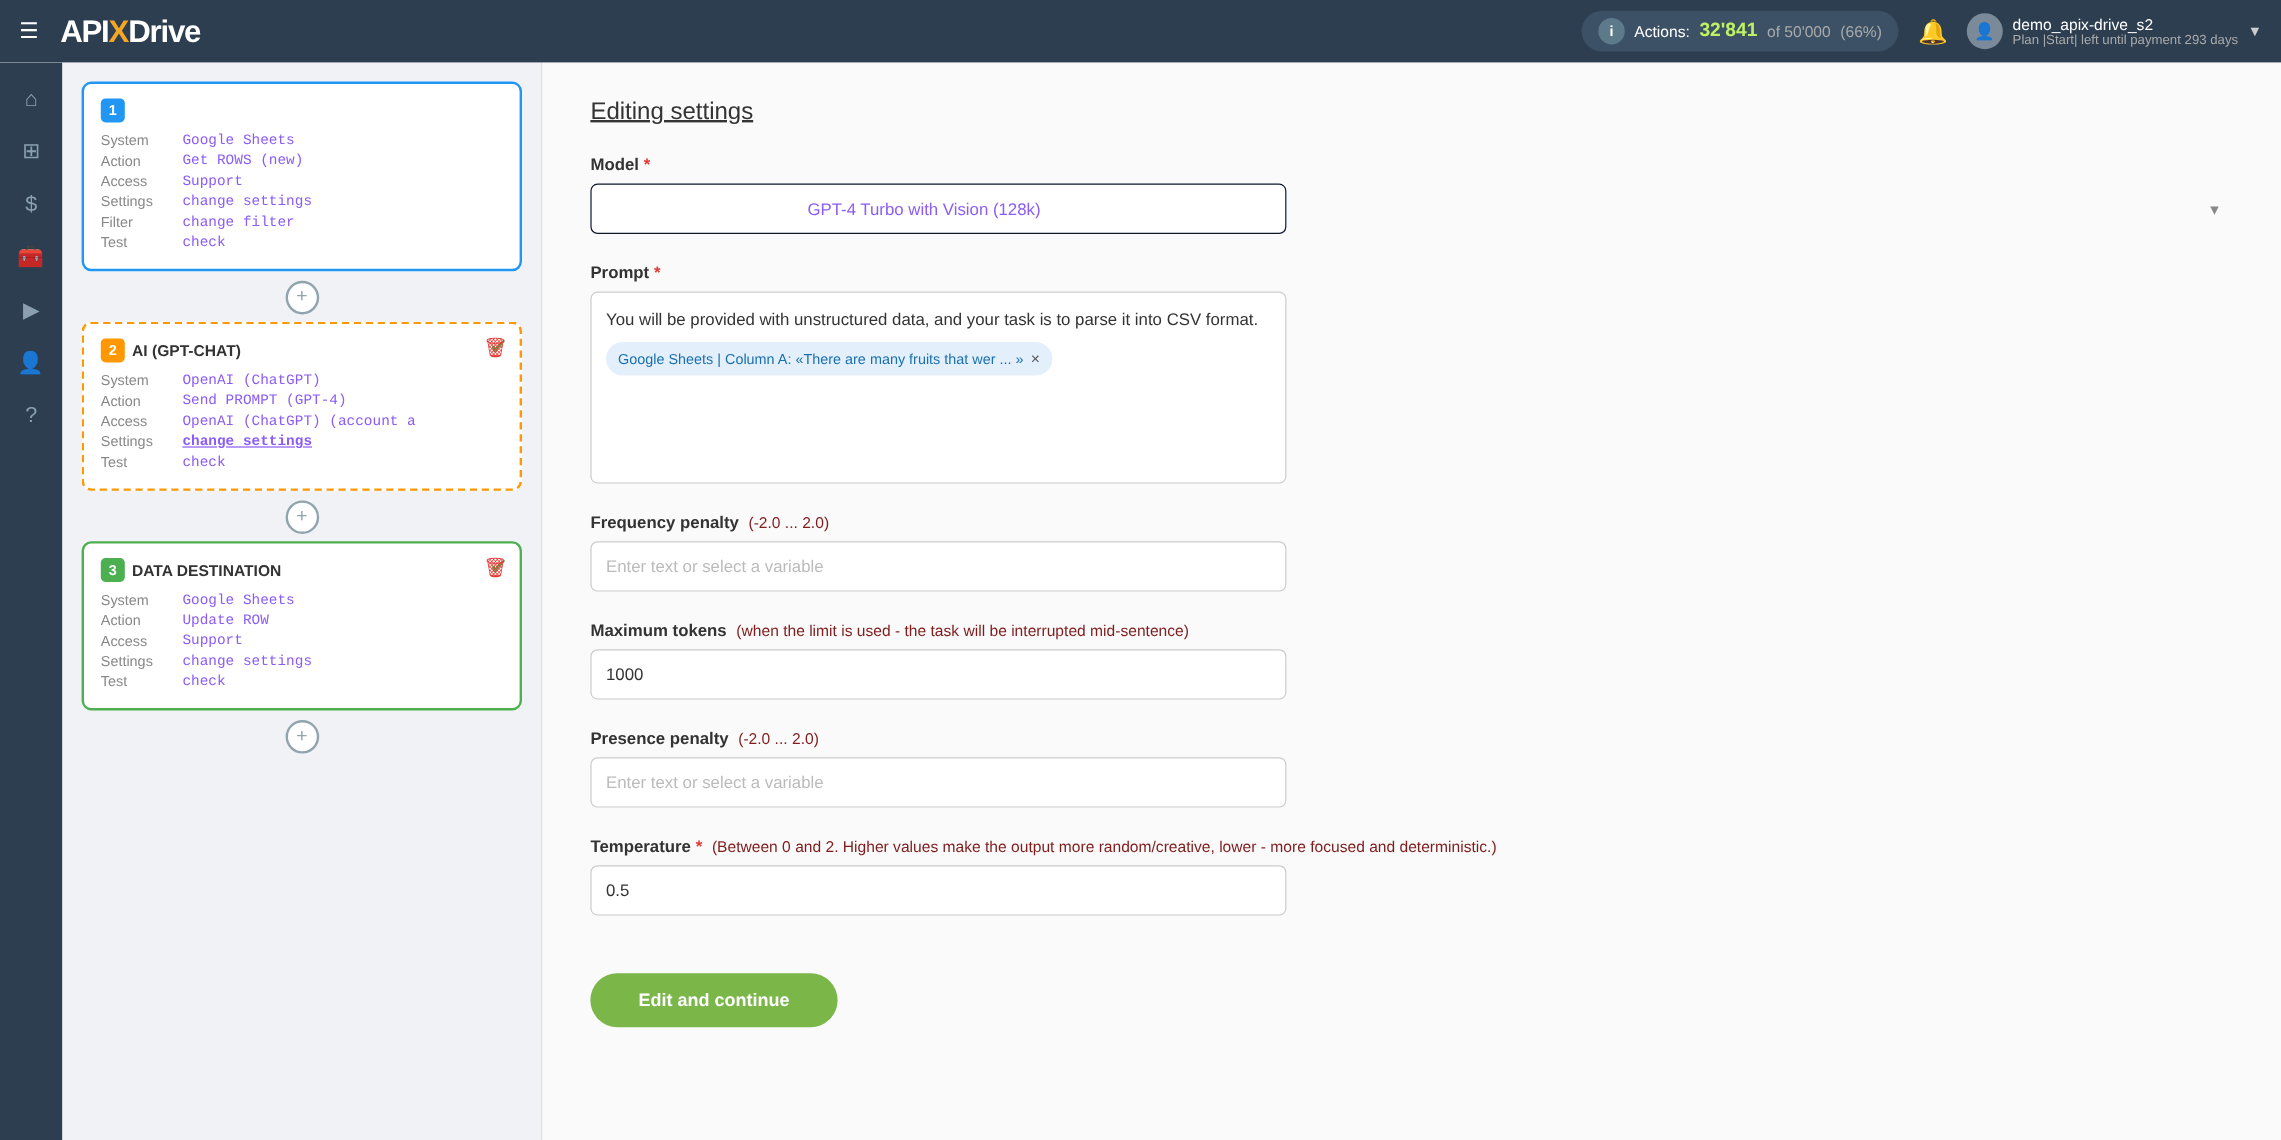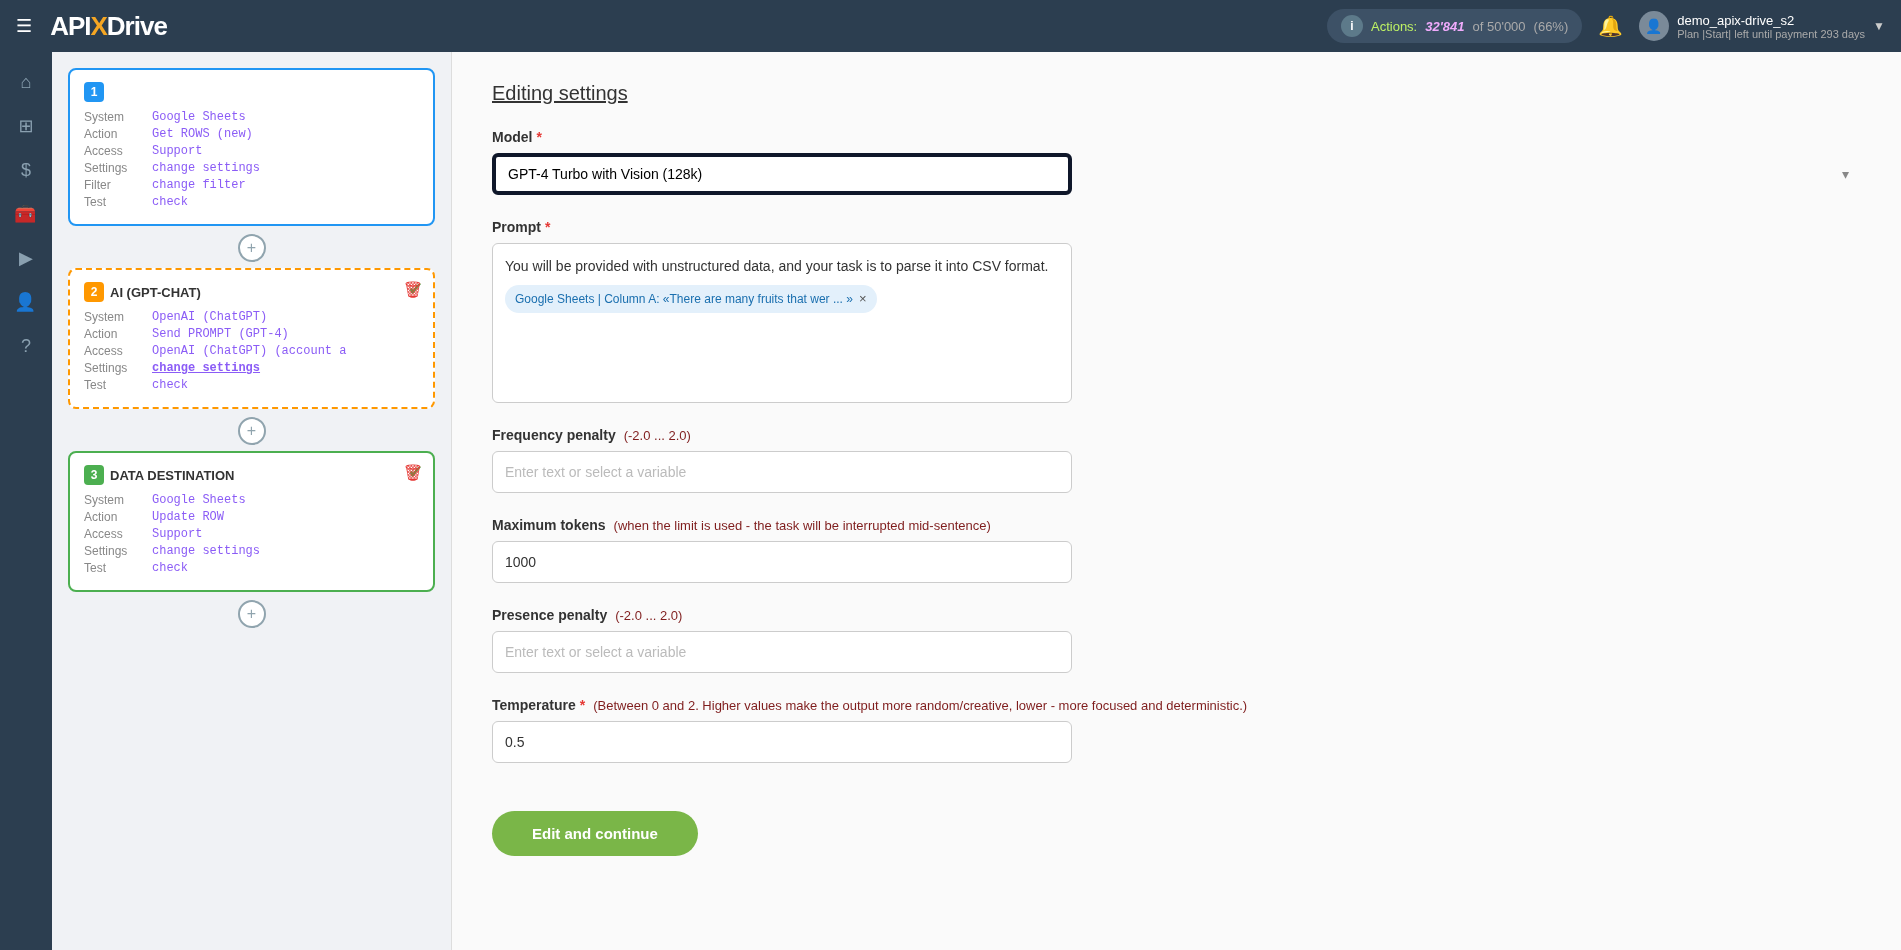--- a/index.html
+++ b/index.html
@@ -38,22 +38,22 @@
       gap: 8px;
       color: #fff;
     }
     .actions-info .info-icon {
       width: 22px; height: 22px;
       background: #5d7a8a;
       border-radius: 50%;
       display: flex; align-items: center; justify-content: center;
       font-size: 12px; color: #fff; font-weight: bold;
     }
-    .actions-label { font-size: 13px; color: #bef264; }
-    .actions-count { font-size: 13px; color: #f0abfc; font-weight: 600; font-style: italic; }
+    .actions-label { font-size: 13px; color: #ffffff; }
+    .actions-count { font-size: 16px; color: #bef264; font-weight: 600; }
     .actions-limit { font-size: 13px; color: #aaa; }
     .bell-icon { color: #ccc; font-size: 20px; cursor: pointer; }
     .user-info { display: flex; align-items: center; gap: 8px; color: #fff; }
     .user-avatar {
       width: 30px; height: 30px;
       background: #7a8a99;
       border-radius: 50%;
       display: flex; align-items: center; justify-content: center;
       font-size: 14px; color: #fff;
     }
@@ -189,28 +189,29 @@
     .required-star { color: #e53935; font-size: 14px; }
     .form-hint { font-size: 13px; color: #7f1d1d; font-weight: 400; margin-left: 4px; }
 
     .form-select-wrapper {
       position: relative;
     }
     .form-select {
       width: 100%;
       max-width: 580px;
       height: 42px;
-      border: 4px solid #0f172a;
+      border: 1px solid #0f172a;
       border-radius: 6px;
       padding: 0 36px 0 12px;
       font-size: 14px;
-      color: #000000;
+      color: #8b5cf6;
       background: #fff;
       appearance: none;
       cursor: pointer;
+      text-align: center;
     }
     .select-chevron {
       position: absolute;
       right: 12px;
       top: 50%;
       transform: translateY(-50%);
       color: #888;
       font-size: 14px;
       pointer-events: none;
     }

